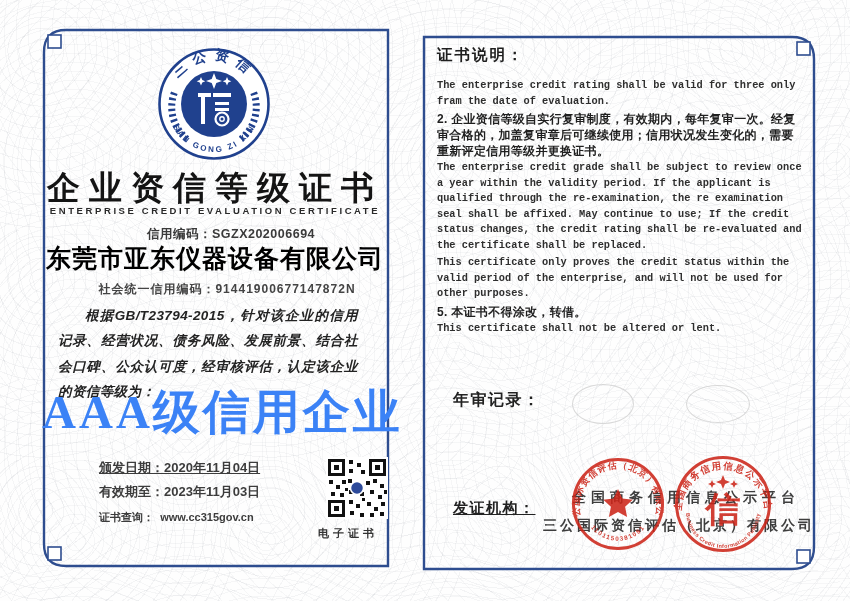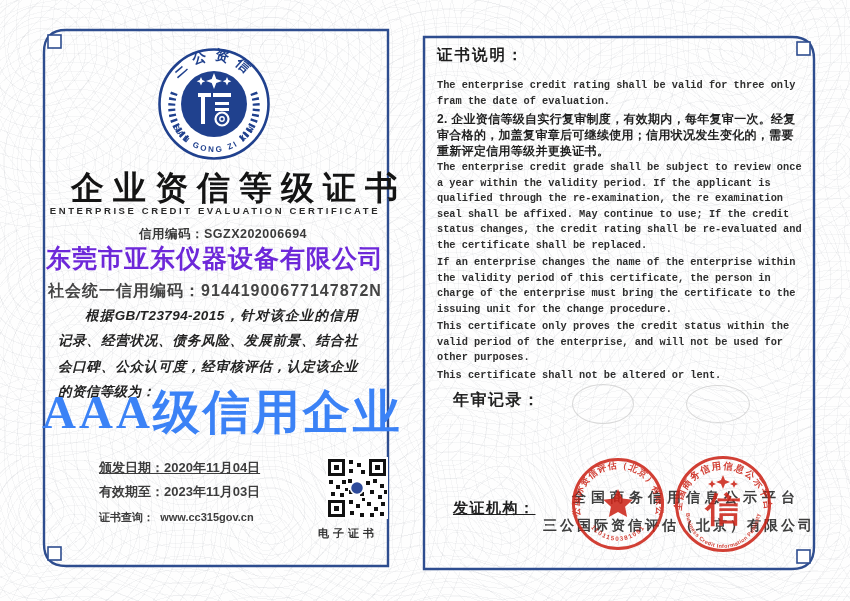--- a/index.html
+++ b/index.html
@@ -19,37 +19,37 @@
     background-size:230px 230px,260px 260px,190px 190px,210px 210px;
   }
   .abs{position:absolute;}
   .center{text-align:center;}
 
   
   .lpage{left:40px;top:27px;width:350px;height:542px;}
   .cert-title{
     left:46px;top:166px;width:338px;
     font-family:"Liberation Serif","DejaVu Serif",serif;
-    font-size:33px;font-weight:bold;color:#141414;letter-spacing:9px;white-space:nowrap;padding-left:24px;
+    font-size:33px;font-weight:bold;color:#141414;letter-spacing:9px;white-space:nowrap;
   }
   .cert-subtitle{
     left:46px;top:205px;width:338px;
     font-size:9.5px;font-weight:bold;color:#2a2a2a;letter-spacing:2.6px;white-space:nowrap;
   }
   .credit-code{
-    left:54px;top:226px;width:338px;
+    left:62px;top:226px;width:338px;
     font-size:12.5px;font-weight:bold;color:#3a3a3a;letter-spacing:.5px;
   }
   .company{
     left:42px;top:242px;width:346px;
-    font-size:25px;font-weight:bold;color:#6d28d9;letter-spacing:1px;white-space:nowrap;
+    font-size:25px;font-weight:bold;color:#000000;letter-spacing:1px;white-space:nowrap;
   }
   .social-code{
-    left:42px;top:281px;width:346px;
-    font-size:16px;font-weight:bold;color:#444;letter-spacing:1px;
+    left:54px;top:281px;width:346px;
+    font-size:12px;font-weight:bold;color:#444;letter-spacing:1px;
   }
   .body-par{
     left:58px;top:303px;width:300px;
     font-size:13.5px;font-weight:600;color:#232323;line-height:1.88;
     text-indent:2em;letter-spacing:.4px;text-align:justify;font-style:italic;
   }
   .rating{
     left:42px;top:381px;width:346px;
     font-family:"Liberation Serif","DejaVu Serif",serif;
     font-size:47px;font-weight:bold;color:#3b82f6;letter-spacing:3px;white-space:nowrap;
@@ -206,22 +206,22 @@
   <rect x="375" y="8" width="13" height="13" fill="#fff" stroke="#2e4d8f" stroke-width="1.6"></rect>
   <rect x="375" y="516" width="13" height="13" fill="#fff" stroke="#2e4d8f" stroke-width="1.6"></rect>
 </svg>
 
 <div class="abs instr-heading">证书说明：</div>
 
 <div class="abs instr-block">
   <div class="instr-en">The enterprise credit rating shall be valid for three only fram the date of evaluation.</div>
   <div class="instr-zh">2. 企业资信等级自实行复审制度，有效期内，每年复审一次。经复审合格的，加盖复审章后可继续使用；信用状况发生变化的，需要重新评定信用等级并更换证书。</div>
   <div class="instr-en">The enterprise credit grade shall be subject to review once a year within the validity period. If the applicant is qualified through the re-examination, the re examination seal shall be affixed. May continue to use; If the credit status changes, the credit rating shall be re-evaluated and the certificate shall be replaced.</div>
-  <div class="instr-en">If an enterprise changes the name of the enterprise within the validity period of this certificate, the person in charge of the enterprise must bring the certificate to the issuing unit for the change procedure.</div>
   <div class="instr-en">This certificate only proves the credit status within the valid period of the enterprise, and will not be used for other purposes.</div>
+  <div class="instr-zh">5. 本证书不得涂改，转借。</div>
   <div class="instr-en">This certificate shall not be altered or lent.</div>
 </div>
 
 <div class="abs annual-label">年审记录：</div>
 <div class="abs oval oval1"></div>
 <div class="abs oval oval2"></div>
 
 <div class="abs issuer-label">发证机构：</div>
 <div class="abs issuer-line issuer-line1">全国商务信用信息公示平台</div>
 <div class="abs issuer-line issuer-line2">三公国际资信评估（北京）有限公司</div>

